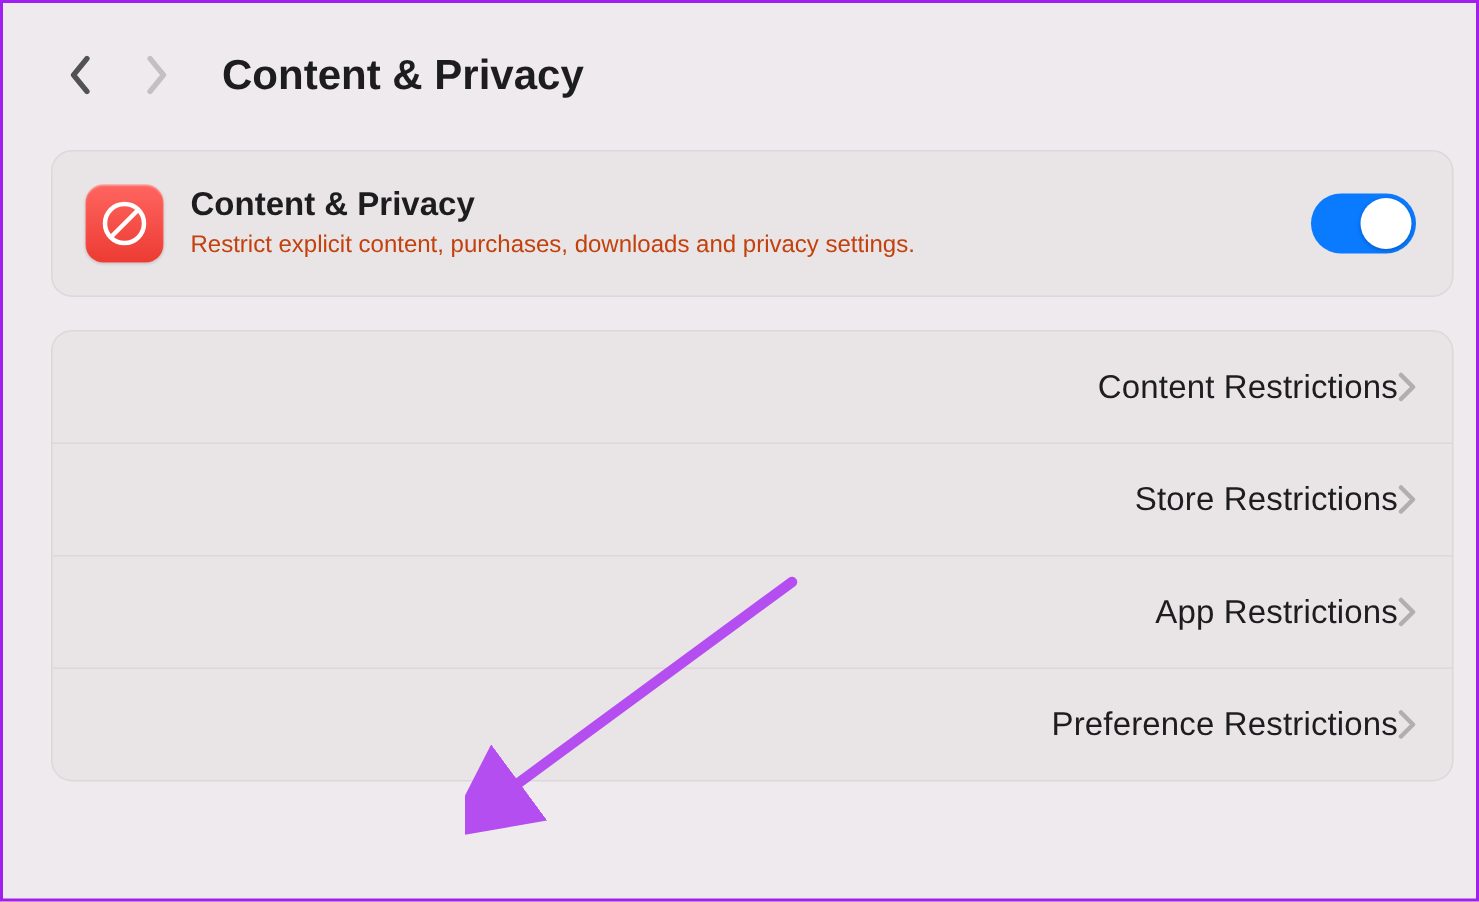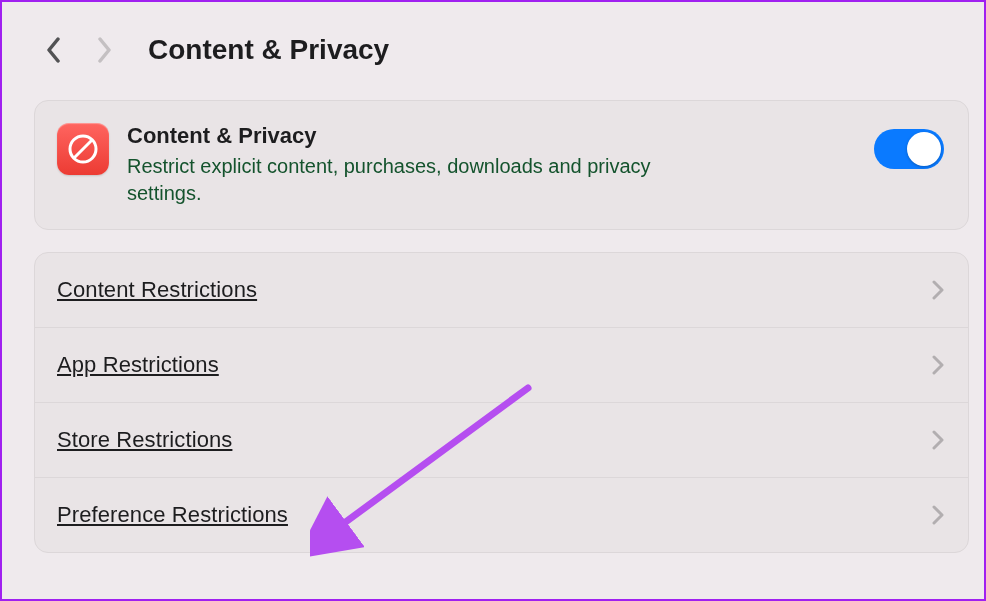--- a/index.html
+++ b/index.html
@@ -59,22 +59,22 @@
   }
   .app-icon svg { width: 36px; height: 36px; }
   .toggle-text { flex: 1; }
   .toggle-title {
     font-size: 22px;
     font-weight: 600;
     color: #1d1d1f;
     margin-bottom: 4px;
   }
   .toggle-desc {
-    font-size: 20px;
-    color: #14532d;
+    font-size: 16px;
+    color: #c2410c;
     line-height: 1.35;
     max-width: 560px;
   }
   .switch {
     position: relative;
     width: 70px;
     height: 40px;
     background: #0a7aff;
     border-radius: 20px;
     flex-shrink: 0;
@@ -88,25 +88,24 @@
     width: 34px;
     height: 34px;
     background: #fff;
     border-radius: 50%;
     box-shadow: 0 1px 3px rgba(0,0,0,0.25);
   }
   .list-card { padding: 0; }
   .list-row {
     display: flex;
     align-items: center;
-    justify-content: space-between;
+    justify-content: flex-end;
     padding: 24px 24px 24px 22px;
     border-bottom: 1px solid #dcd7d9;
     cursor: pointer;
-    text-decoration: underline;
   }
   .list-row:last-child { border-bottom: none; }
   .list-label {
     font-size: 22px;
     font-weight: 500;
     color: #1d1d1f;
     letter-spacing: 0.1px;
   }
   .chevron svg { display: block; }
   .arrow-annotation {
@@ -156,29 +155,29 @@
   <div class="card list-card">
     <div class="list-row">
       <span class="list-label">Content Restrictions</span>
       <span class="chevron">
         <svg width="12" height="20" viewBox="0 0 12 20">
             <polyline points="2,2 10,10 2,18" fill="none" stroke="#b2aeb0" stroke-width="3" stroke-linecap="round" stroke-linejoin="round"></polyline>
           </svg>
       </span>
     </div>
     <div class="list-row">
+      <span class="list-label">Store Restrictions</span>
+      <span class="chevron">
+        <svg width="12" height="20" viewBox="0 0 12 20">
+            <polyline points="2,2 10,10 2,18" fill="none" stroke="#b2aeb0" stroke-width="3" stroke-linecap="round" stroke-linejoin="round"></polyline>
+          </svg>
+      </span>
+    </div>
+    <div class="list-row">
       <span class="list-label">App Restrictions</span>
-      <span class="chevron">
-        <svg width="12" height="20" viewBox="0 0 12 20">
-            <polyline points="2,2 10,10 2,18" fill="none" stroke="#b2aeb0" stroke-width="3" stroke-linecap="round" stroke-linejoin="round"></polyline>
-          </svg>
-      </span>
-    </div>
-    <div class="list-row">
-      <span class="list-label">Store Restrictions</span>
       <span class="chevron">
         <svg width="12" height="20" viewBox="0 0 12 20">
             <polyline points="2,2 10,10 2,18" fill="none" stroke="#b2aeb0" stroke-width="3" stroke-linecap="round" stroke-linejoin="round"></polyline>
           </svg>
       </span>
     </div>
     <div class="list-row">
       <span class="list-label">Preference Restrictions</span>
       <span class="chevron">
         <svg width="12" height="20" viewBox="0 0 12 20">

